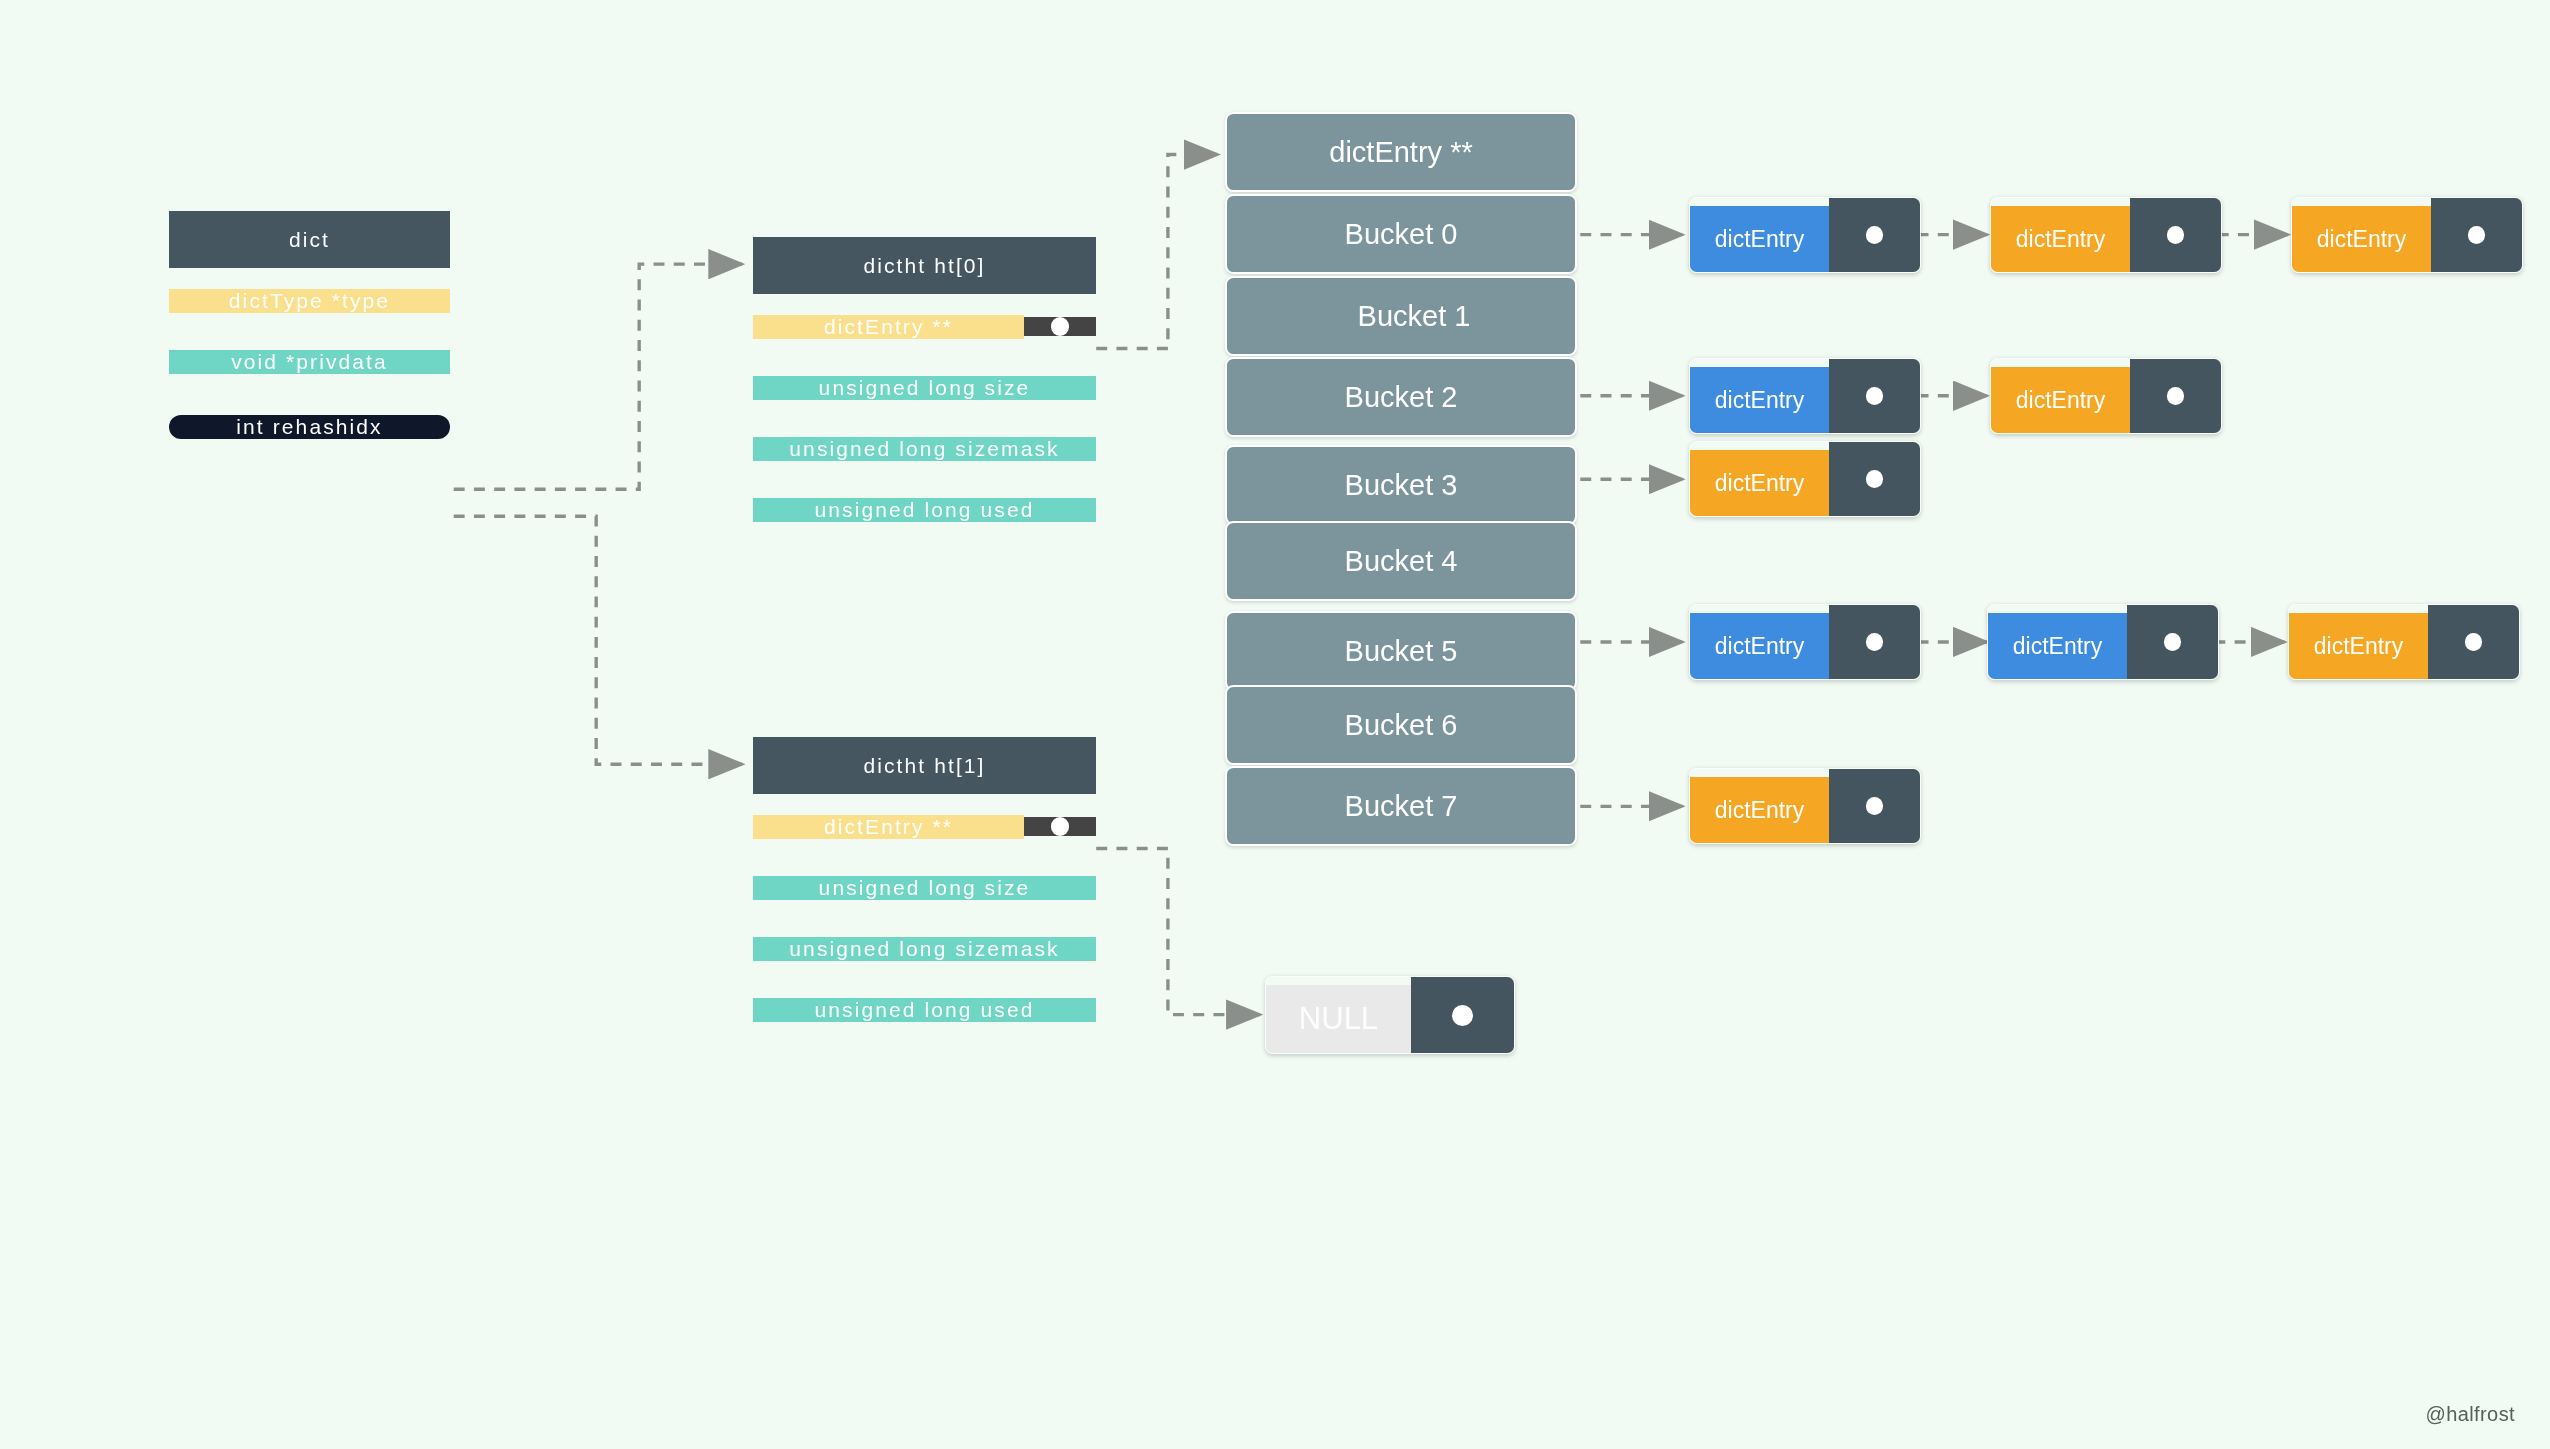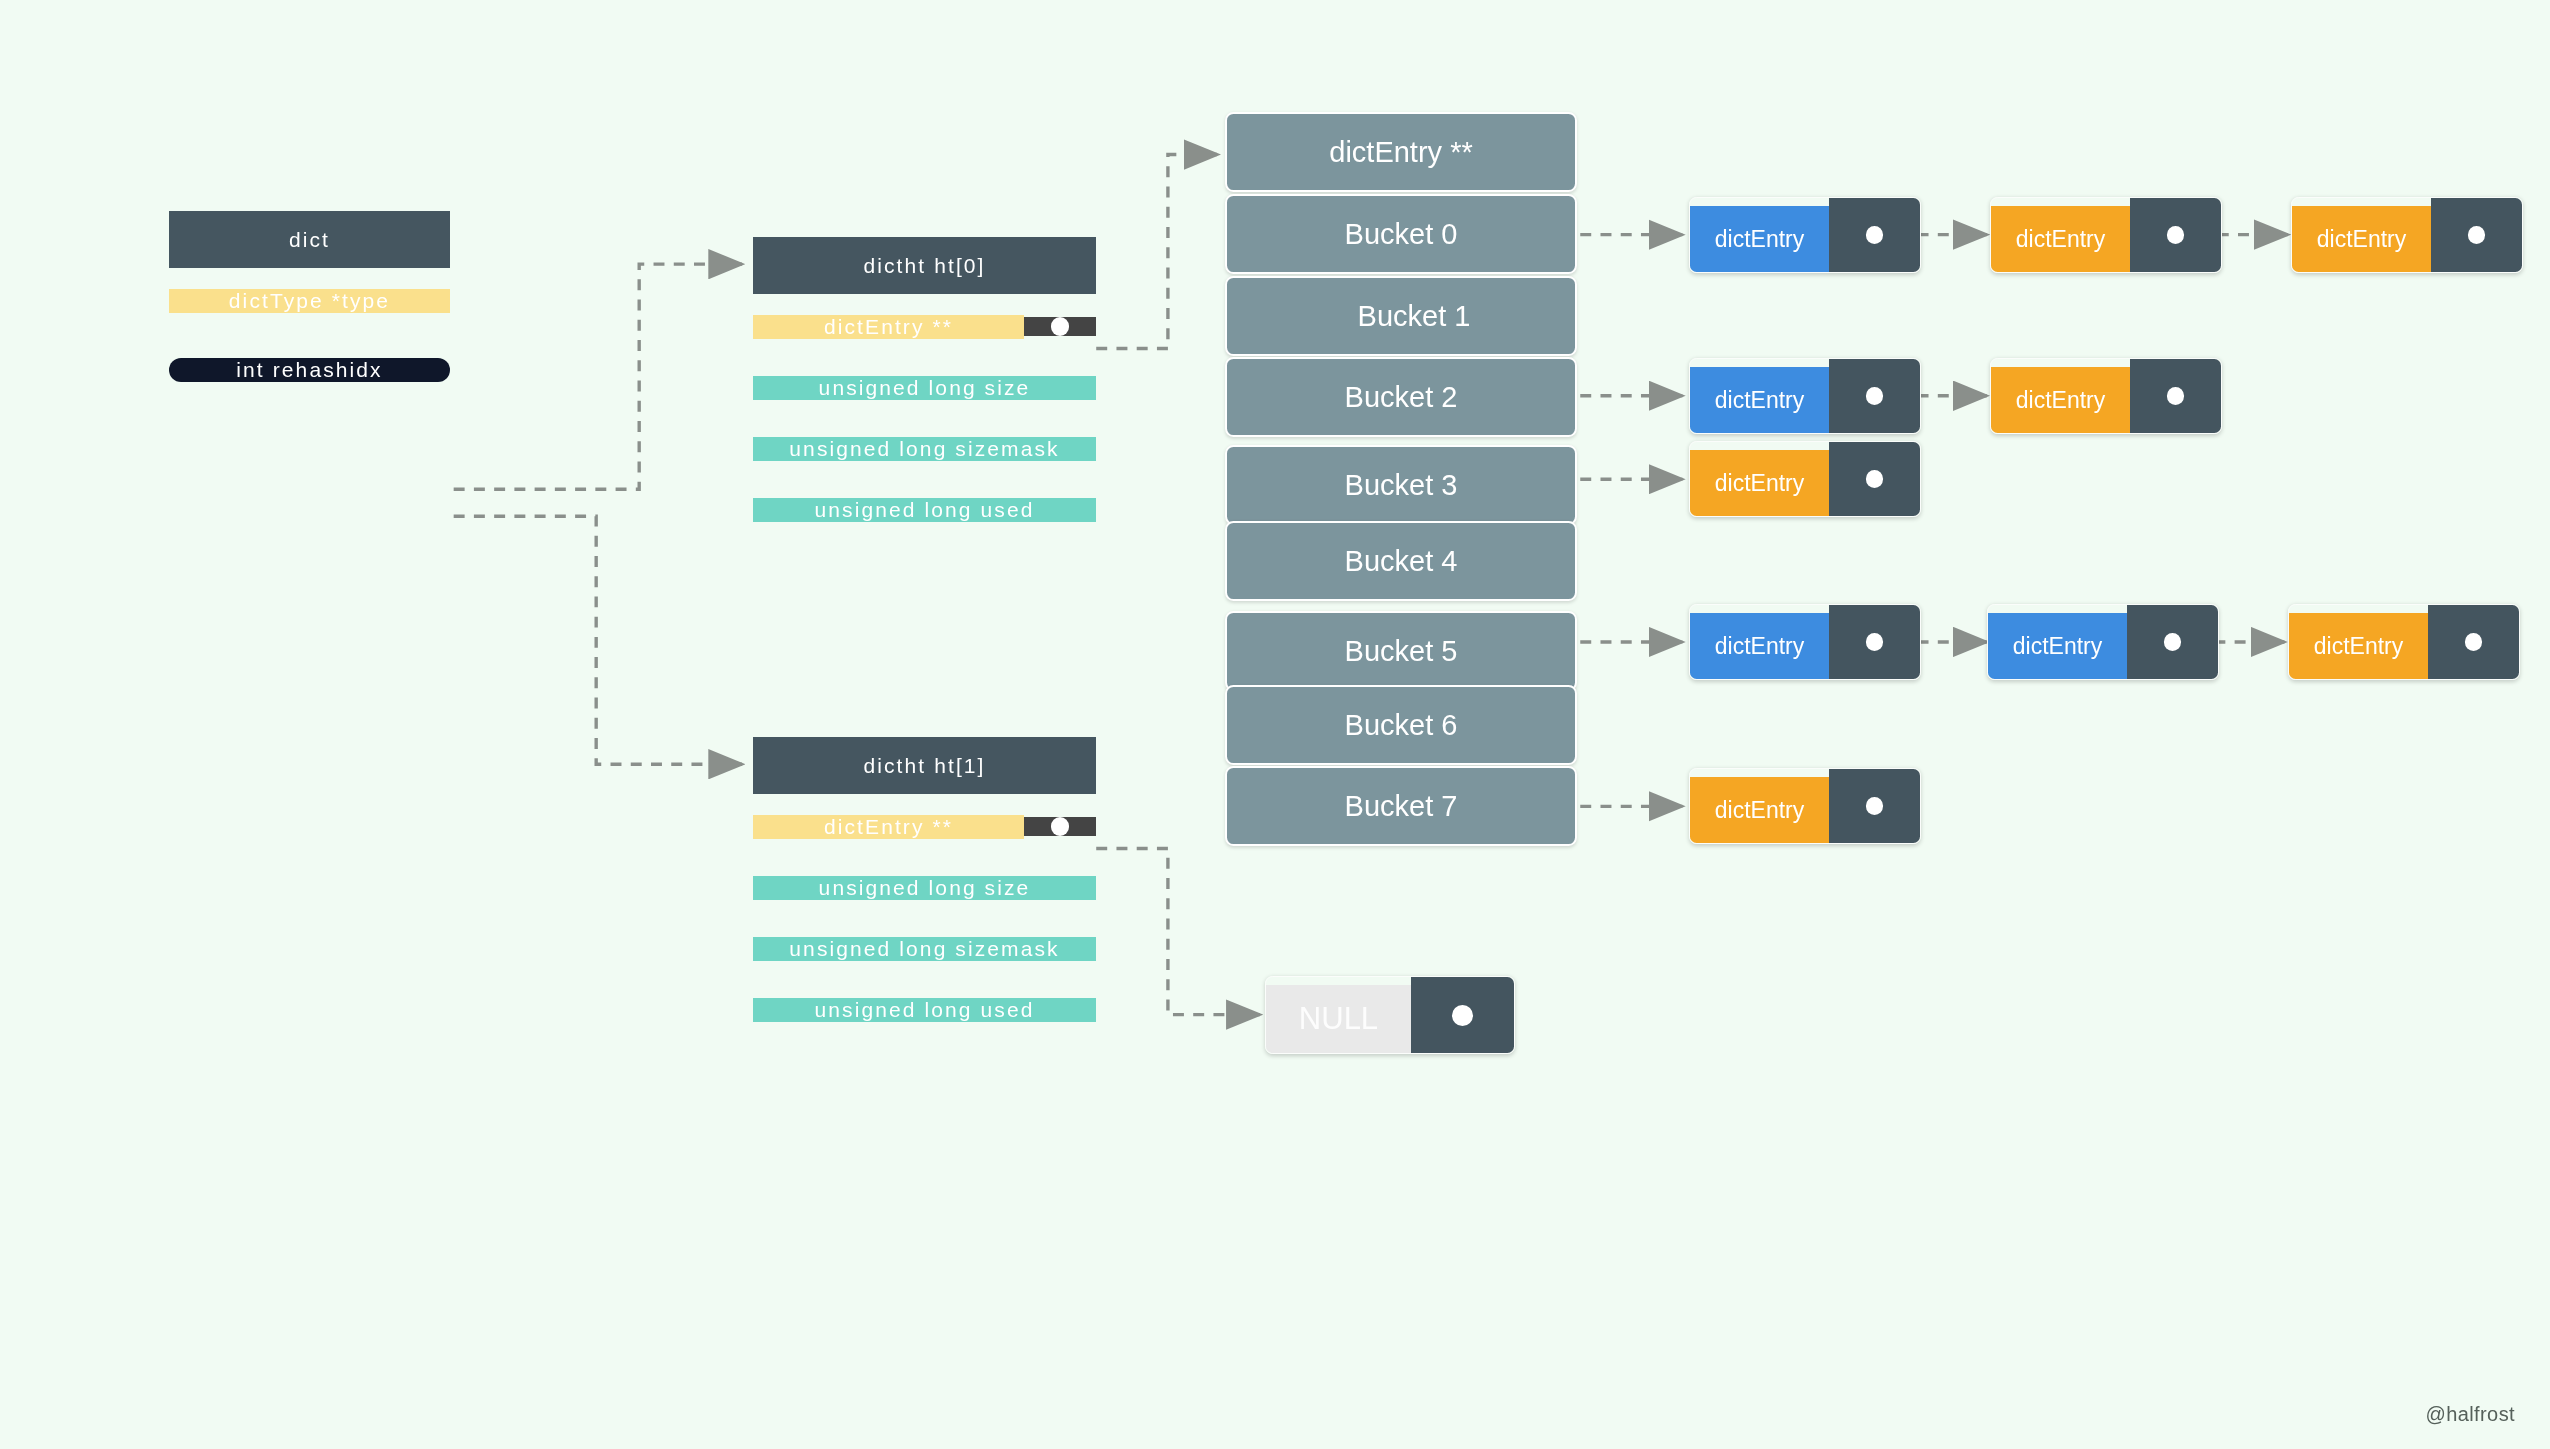--- a/index.html
+++ b/index.html
@@ -131,20 +131,23 @@
     <div class="struct-row hdr-dark">
       <div class="cell">dict</div>
     </div>
     <div style="height:4.2px;"></div>
 
     <div class="struct-row">
       <div class="cell c-yellow">dictType *type</div>
     </div>
     <div style="height:4.2px;"></div>
 
+    <div class="struct-row">
+      <div class="cell c-teal">void *privdata</div>
+    </div>
     <div style="height:4.2px;"></div>
 
     <div style="height:4.2px;"></div>
 
     <div class="struct-row">
       <div class="cell c-pink">int rehashidx</div>
     </div>
     <div style="height:4.2px;"></div>
 
   </div>

